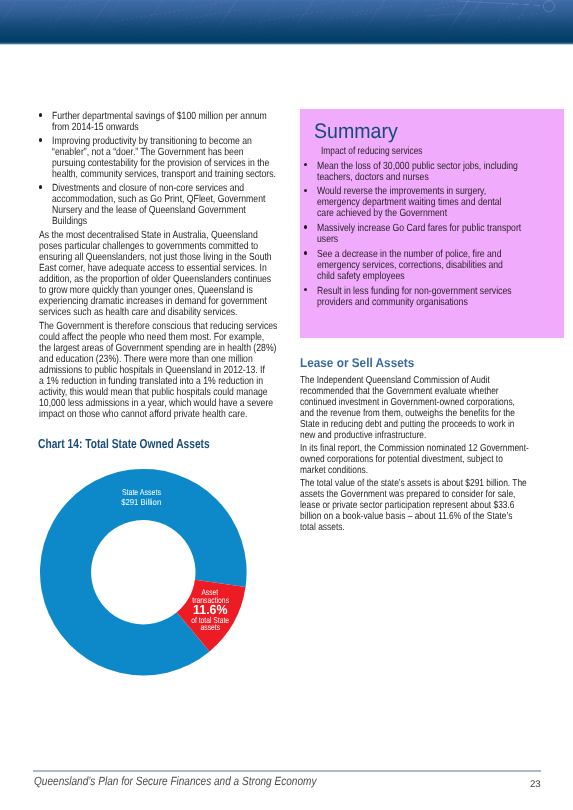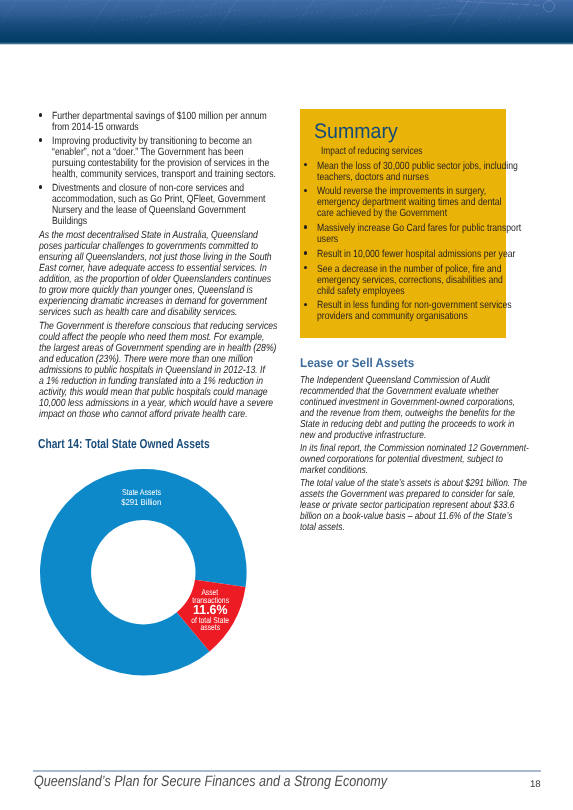--- a/index.html
+++ b/index.html
@@ -16,38 +16,38 @@
   .ln{display:block;white-space:nowrap;transform:scaleX(0.834);transform-origin:left top;}
   .sh{transform:scaleX(0.932);}
 
   .col-left{position:absolute;left:38.5px;top:111.2px;width:236.5px;}
   .col-right{position:absolute;left:300px;top:357px;width:235px;}
 
   .body-txt{font-size:10.4px;line-height:11.0px;color:#231f20;}
   .bul{position:relative;margin:0 0 2.85px 0;padding-left:13.9px;}
   .summary-list .bul{margin:0 0 3.75px 0;}
   .bul .dot{position:absolute;left:0.6px;top:2.3px;width:3.4px;height:3.4px;border-radius:50%;background:#231f20;}
-  p{margin:0 0 2.85px 0;font-style:italic;}
+  p{margin:0 0 2.85px 0;}
   .col-right p{margin:0 0 2.1px 0;}
   .col-right .ln{font-size:10.1px;transform:scaleX(0.831);}
 
   .chart-title{position:absolute;left:37.9px;top:438.4px;font-size:13px;line-height:11px;font-weight:bold;color:#1b4d7b;}
   .chart-title .ln{transform:scaleX(0.787);}
 
-  .summary-box{position:absolute;left:300px;top:109px;width:206px;height:229px;background:#eab308;}
+  .summary-box{position:absolute;left:300px;top:109px;width:264px;height:229px;background:#f0abfc;}
   .summary-h{position:absolute;left:14.1px;top:11.8px;font-size:21px;color:#134b79;line-height:22px;}
   .summary-sub{position:absolute;left:21px;top:37px;width:215px;}
   .summary-sub .ln{transform:scaleX(0.802);}
   .summary-list{position:absolute;left:3px;top:51.6px;width:221px;}
 
   .sec-h{font-size:12.7px;font-weight:bold;color:#3d6b9c;margin:0 0 4.6px 0;line-height:13.5px;}
   .col-right .sec-h .ln{font-size:12.7px;transform:scaleX(0.929);}
 
   .footer-rule{position:absolute;left:32.5px;top:769.5px;width:508.2px;height:2px;background:#aab9cd;}
-  .footer-txt{position:absolute;left:34px;top:775.9px;font-size:15px;line-height:11px;font-style:italic;color:#4d4d4d;}
+  .footer-txt{position:absolute;left:34px;top:775.9px;font-size:12px;line-height:11px;font-style:italic;color:#4d4d4d;}
   .footer-txt .ln{transform:scaleX(0.839);}
   .footer-pg{position:absolute;left:529.9px;top:778.7px;font-size:9.7px;line-height:11px;color:#3a3a3a;}
 </style>
 </head>
 <body>
 
 <div class="banner">
   <div class="grad"></div>
   <svg class="pat" width="573" height="44" viewBox="0 0 573 44" style="position:absolute;left:0;top:0;">
     <defs>
@@ -194,24 +194,20 @@
       <span class="ln">emergency department waiting times and dental</span>
       <span class="ln">care achieved by the Government</span>
     </div>
     <div class="bul">
         <span class="dot"></span>
       <span class="ln">Massively increase Go Card fares for public transport</span>
       <span class="ln">users</span>
     </div>
     <div class="bul">
         <span class="dot"></span>
-      <span class="ln">Result in 10,000 fewer hospital admissions per year</span>
-    </div>
-    <div class="bul">
-        <span class="dot"></span>
       <span class="ln">See a decrease in the number of police, fire and</span>
       <span class="ln">emergency services, corrections, disabilities and</span>
       <span class="ln">child safety employees</span>
     </div>
     <div class="bul">
         <span class="dot"></span>
       <span class="ln">Result in less funding for non-government services</span>
       <span class="ln">providers and community organisations</span>
     </div>
   </div>
@@ -240,13 +236,13 @@
     <span class="ln">lease or private sector participation represent about $33.6</span>
     <span class="ln">billion on a book-value basis – about 11.6% of the State’s</span>
     <span class="ln">total assets.</span>
   </p>
 </div>
 
 <div class="footer-rule"></div>
 <div class="footer-txt">
     <span class="ln">Queensland’s Plan for Secure Finances and a Strong Economy</span>
   </div>
-<div class="footer-pg">18</div>
+<div class="footer-pg">23</div>
 
 </body></html>

